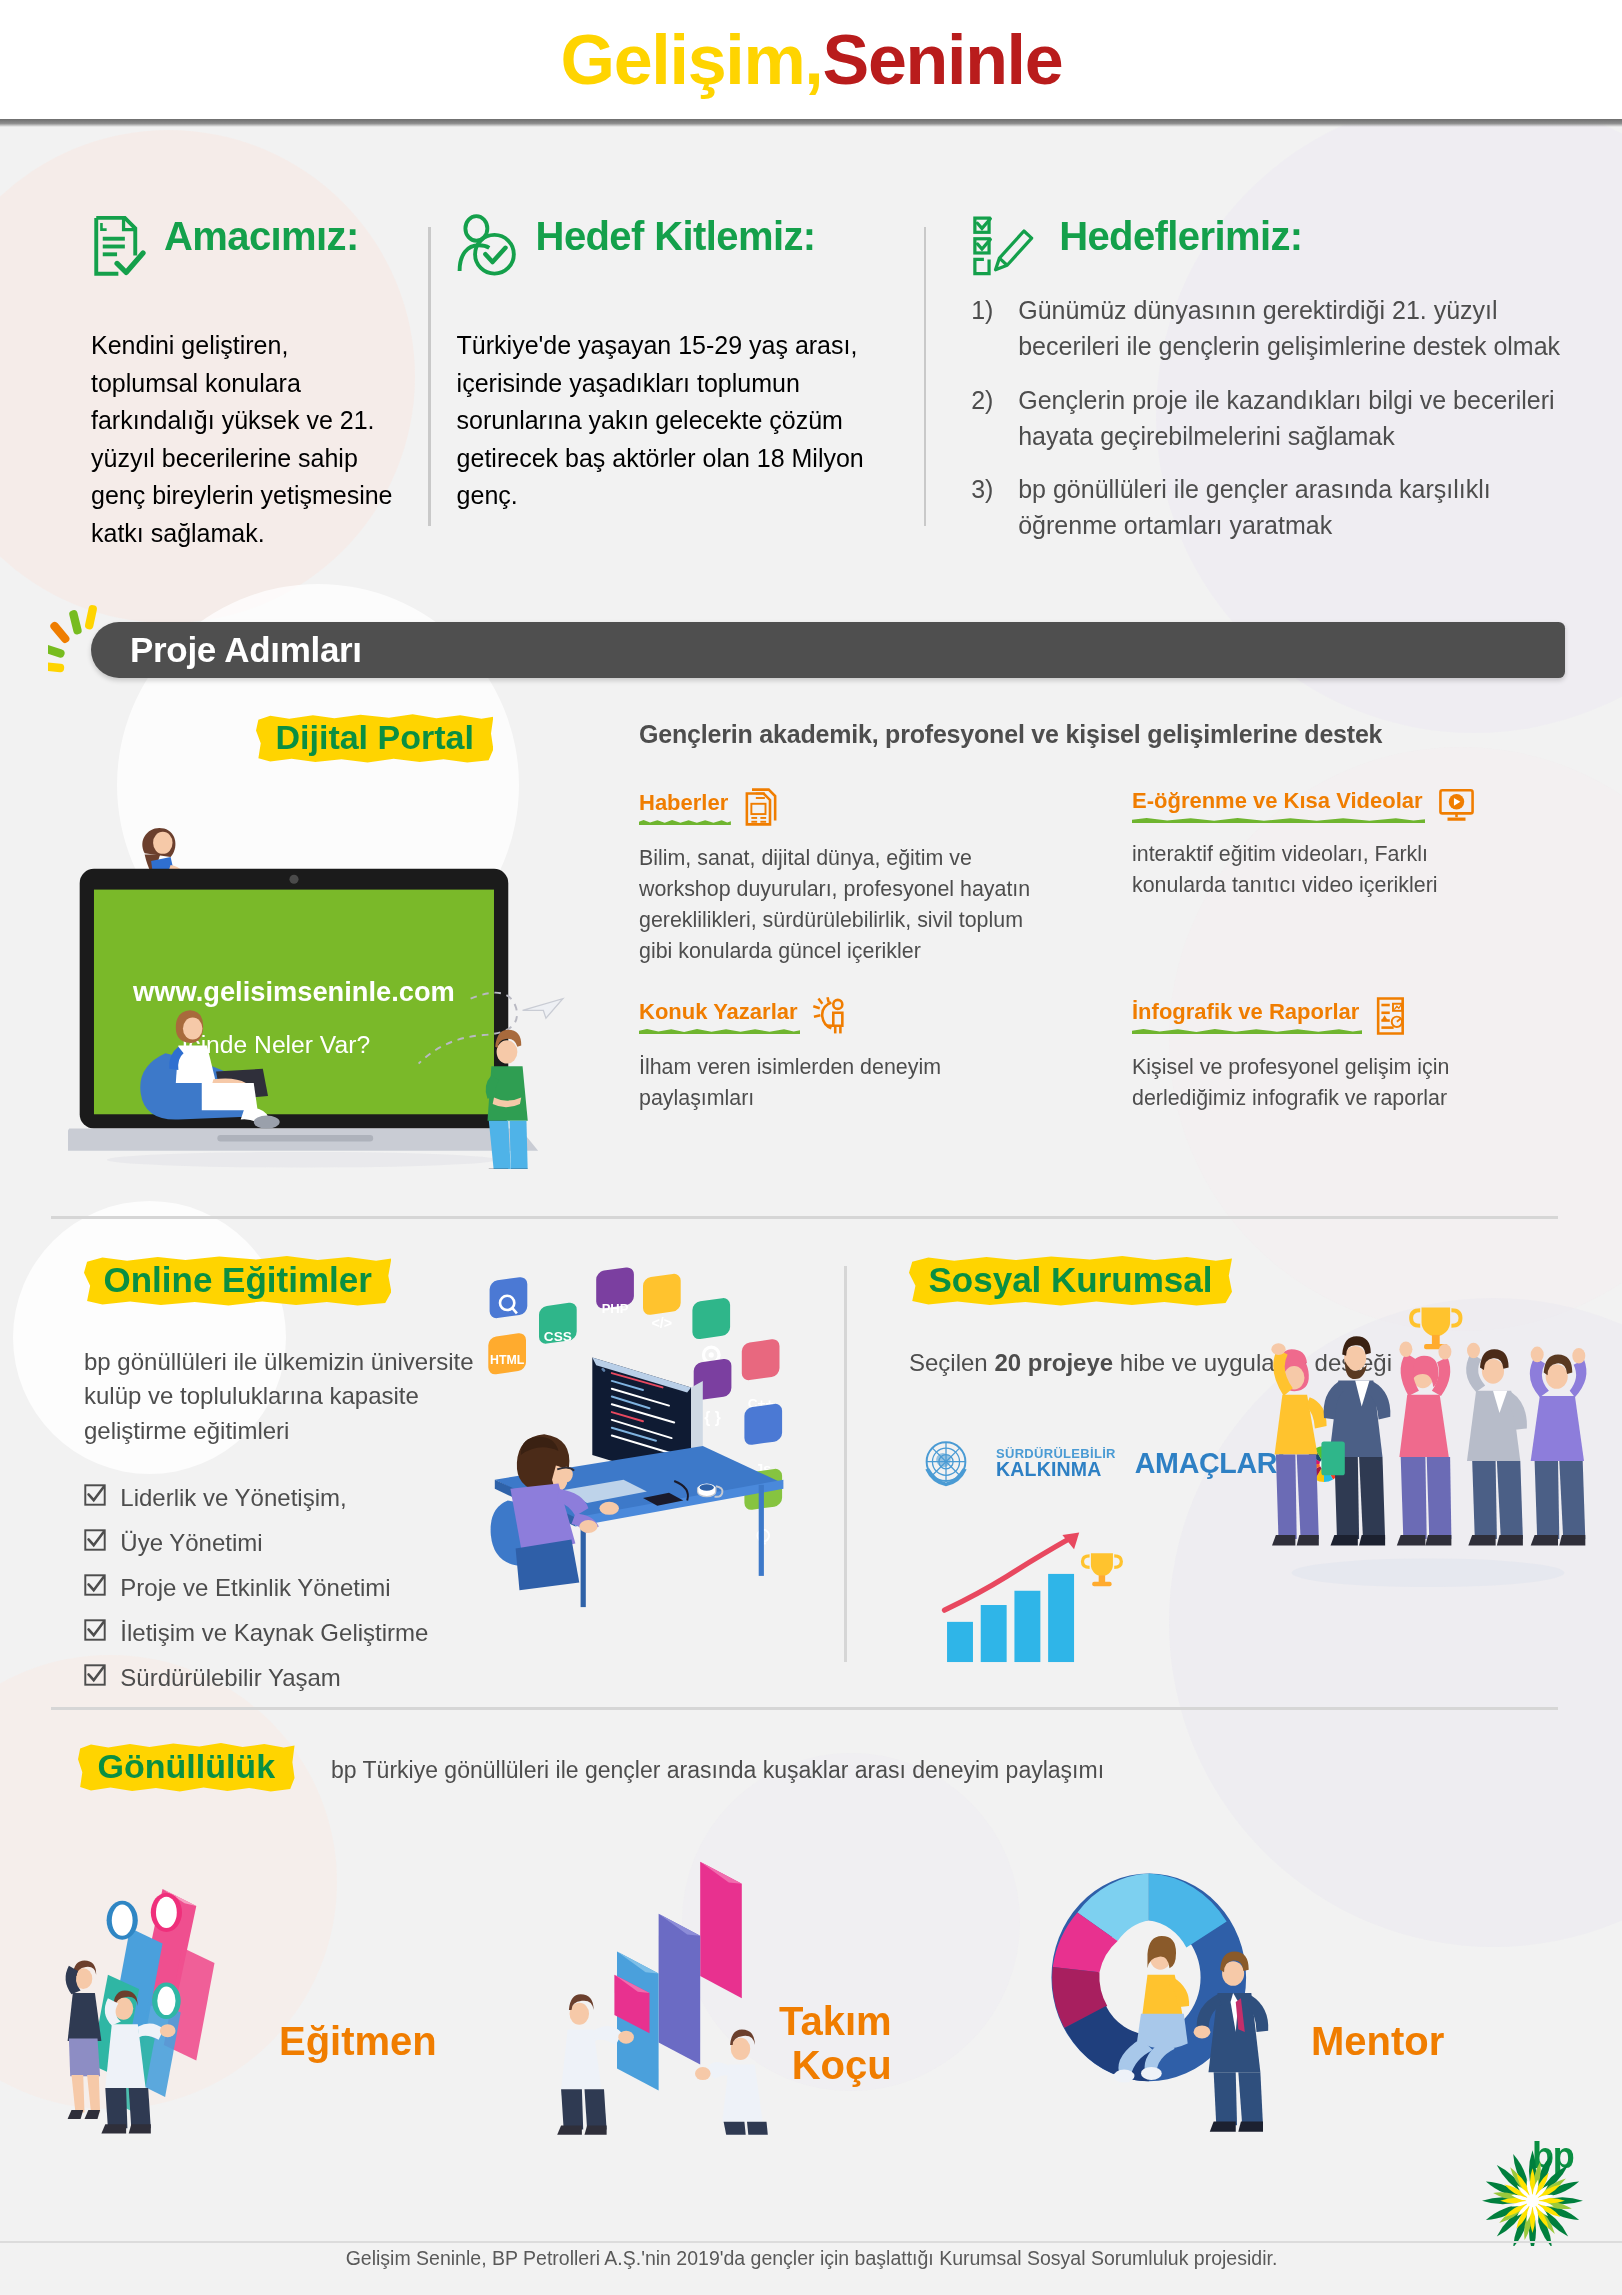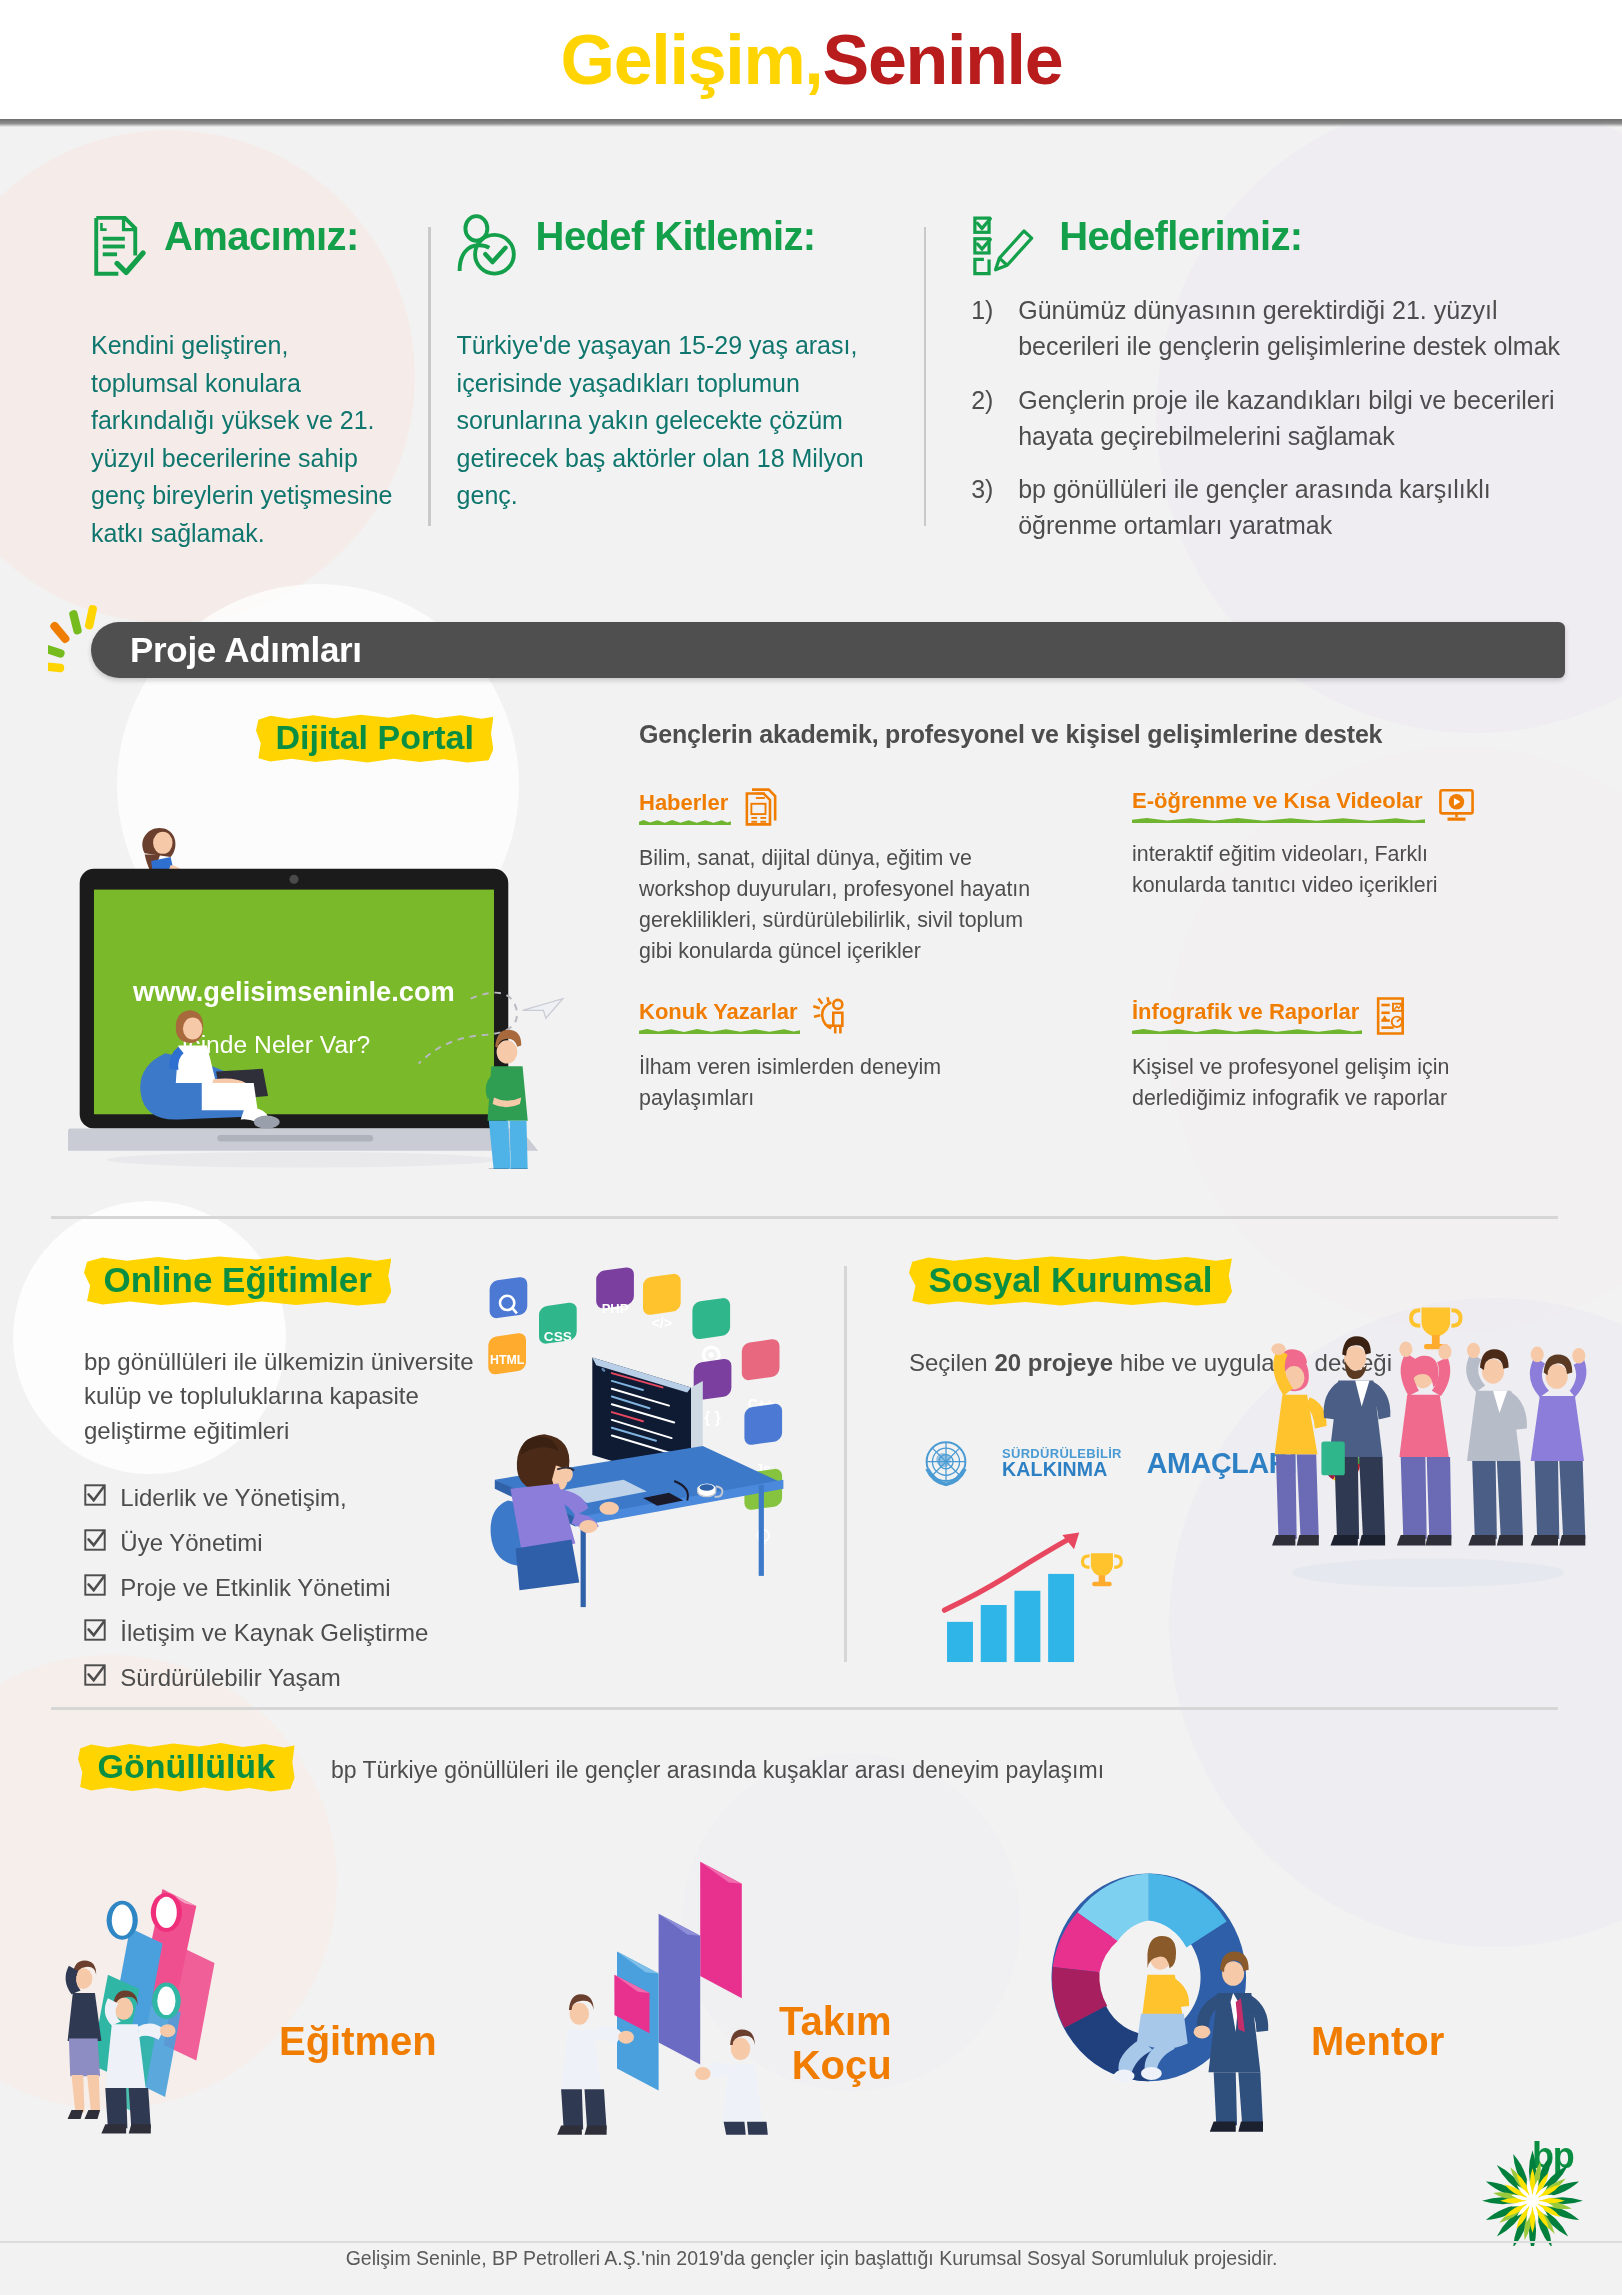--- a/index.html
+++ b/index.html
@@ -57,21 +57,21 @@
     width: 2.6px; background: #c9c9c9; margin-top: 13px; margin-bottom: 26px;
     flex: 0 0 2.6px;
   }
   .col-head { display: flex; align-items: flex-start; gap: 17px; height: 78px; }
   .col-head .ico { flex: 0 0 auto; }
   .col-head h2 {
     font-size: 40px; font-weight: bold; color: #14a04b; white-space: nowrap;
     letter-spacing: -0.6px;
   }
   .col-body {
-    margin-top: 35px; font-size: 25px; line-height: 1.5; color: #0f766e;
+    margin-top: 35px; font-size: 25px; line-height: 1.5; color: #000000;
   }
   .goals { list-style: none; }
   .goals li {
     display: flex; gap: 9px; font-size: 25px; line-height: 1.45;
     color: #4d4d4d; margin-bottom: 17px;
   }
   .goals .num { flex: 0 0 38px; }
 
   
   .sec-bar-wrap { position: absolute; left: 0; top: 615px; width: 1519px; height: 78px; }
@@ -157,21 +157,21 @@
     display: flex; align-items: center; gap: 14.3px; font-size: 24px;
     color: #4d4d4d; margin-bottom: 17px;
   }
   .coding-art { position: absolute; left: 448px; top: 6.5px; width: 364px; height: 351px; }
 
   .sosyal { position: absolute; left: 909px; top: 0; width: 662px; }
   .sosyal-tag { font-size: 35px; }
   .sosyal-body { margin-top: 36px; font-size: 24px; line-height: 1.5; color: #4d4d4d; }
   .sosyal-body b { font-weight: bold; }
   .sdg { position: absolute; left: 915px; top: 1431px; height: 65px; display: flex;
-         align-items: center; gap: 25px; }
+         align-items: center; gap: 19px; }
   .sdg-txt { display: flex; flex-direction: column; line-height: .95; }
   .sdg-small { font-size: 13px; font-weight: bold; color: #4a9bd4; letter-spacing: 0.3px; }
   .sdg-mid { font-size: 19.5px; font-weight: bold; color: #2e80c4; letter-spacing: 0.2px; }
   .sdg-big { font-size: 28.6px; font-weight: bold; color: #2e80c4; letter-spacing: -0.3px; }
   .sdg-wheel { width: 40px; height: 40px; border-radius: 50%; }
   .people-art { position: absolute; left: 1259px; top: 1279px; width: 338px; height: 312px; }
   .chart-art { position: absolute; left: 935px; top: 1513px; width: 247px; height: 162px; }
 
   
   .vol-head { position: absolute; left: 0; top: 1740px; width: 1623px; height: 78px; }

